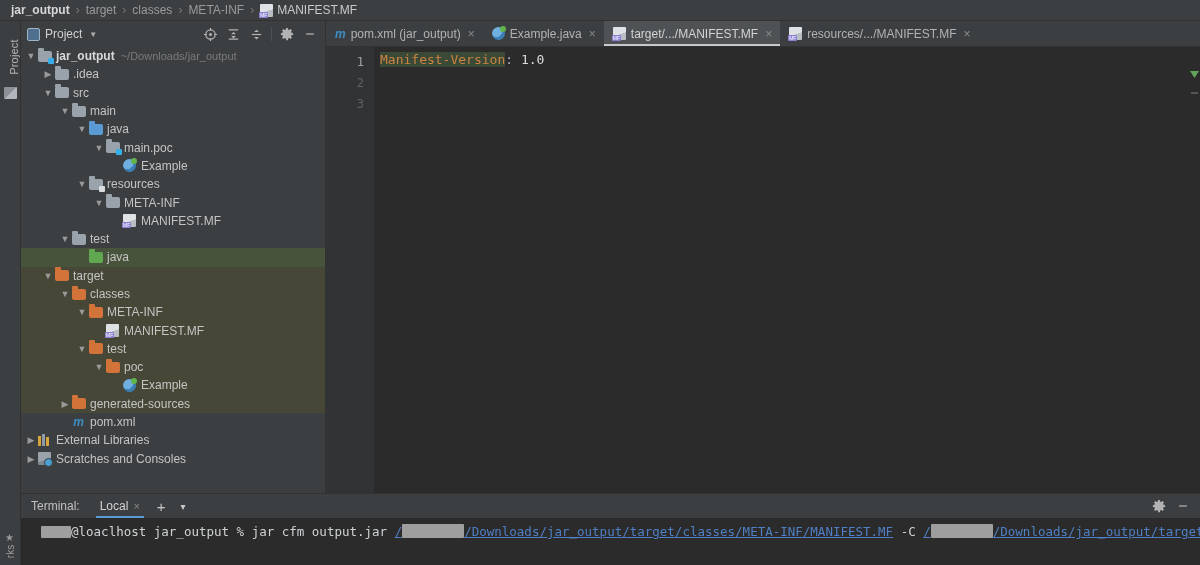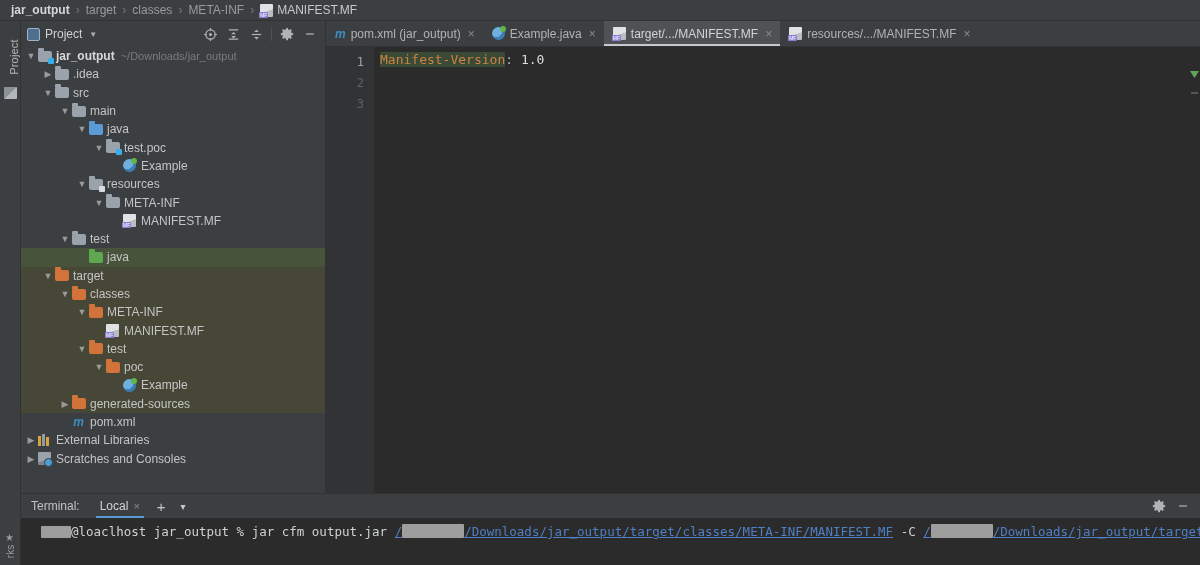--- a/index.html
+++ b/index.html
@@ -347,21 +347,21 @@
           <span class="lbl">java</span>
         </div>
         <div class="row">
           <span style="display:inline-block;width:72px"></span>
           <span class="arrow">▼</span>
           <span class="ico">
             <span class="fold grey">
               <span class="badge blue"></span>
             </span>
           </span>
-          <span class="lbl">test.poc</span>
+          <span class="lbl">main.poc</span>
         </div>
         <div class="row">
           <span style="display:inline-block;width:89px"></span>
           <span class="arrow"></span>
           <span class="ico">
             <span class="java-ico"></span>
           </span>
           <span class="lbl">Example</span>
         </div>
         <div class="row">

